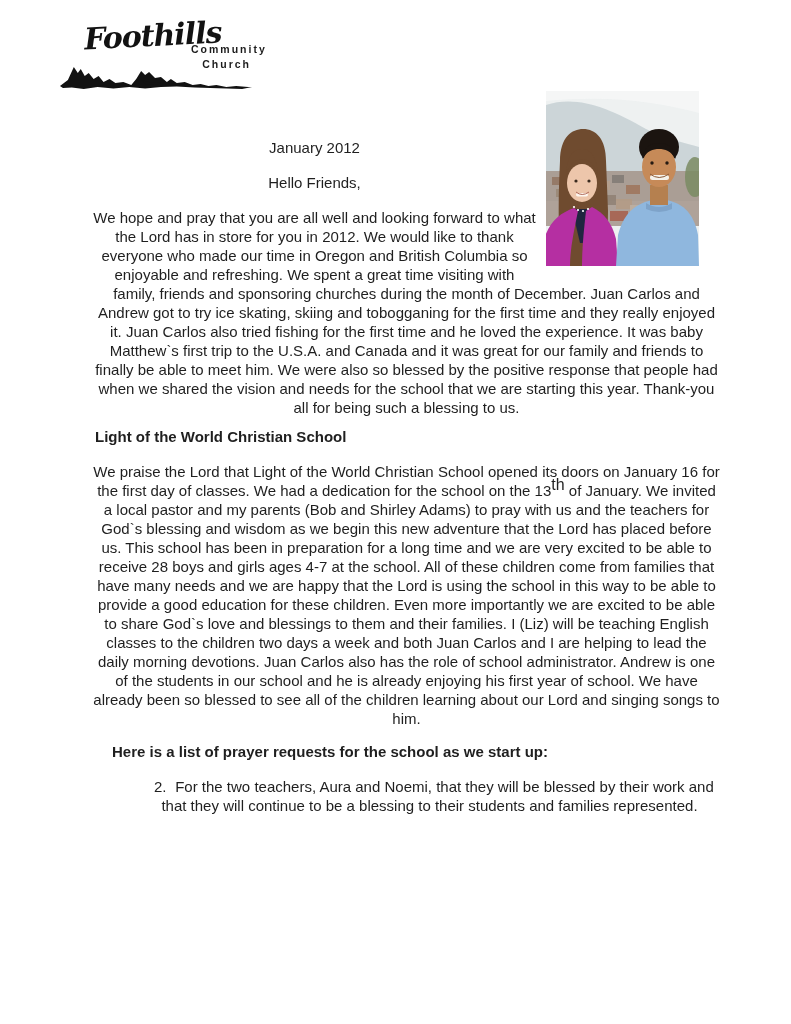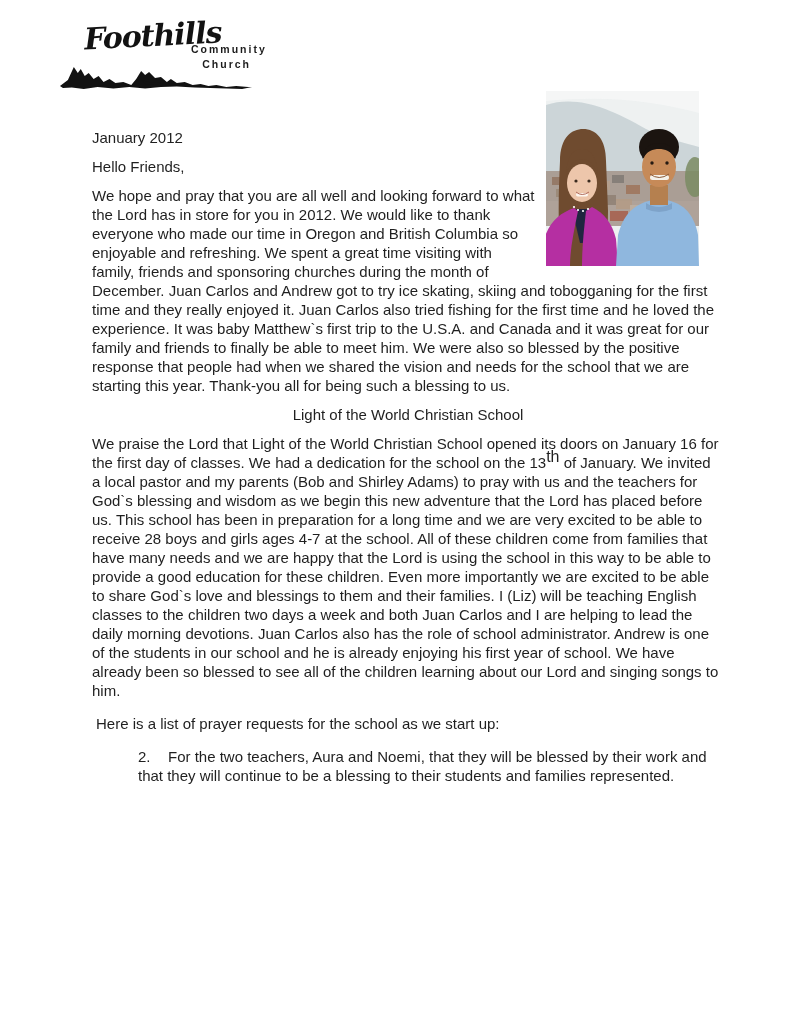--- a/index.html
+++ b/index.html
@@ -35,26 +35,26 @@
   
   .photo { position:absolute; left:546px; top:91px; width:153px; height:175px; overflow:hidden; }
   .photo svg { display:block; }
 
   
   .content {
     position:absolute; left:92px; top:122px; width:629px;
     font-size:15px; line-height:19px;
   }
   .photo-spacer { float:right; width:184px; height:146px; }
-  .content p { margin:6px 0 10px 0; }
+  .content p { margin:16px 0 10px 0;text-align:center; }
   .heading {
-    font-weight:normal; padding-left:3px; margin:10px 0 10px 0;text-align:center;
+    font-weight:bold; padding-left:3px; margin:10px 0 10px 0;
   }
   .heading2 {
-    font-weight:normal; padding-left:4px; margin:14px 0 14px 0;
+    font-weight:bold; padding-left:4px; margin:14px 0 14px 16px;
   }
   sup { font-size:16px; line-height:0; vertical-align:super; }
 
   .prayer-list { margin-left:46px; }
   .prayer-item { margin:0; }
   .prayer-item .num { display:inline-block; width:30px; }
 </style>
 </head>
 <body>
 

